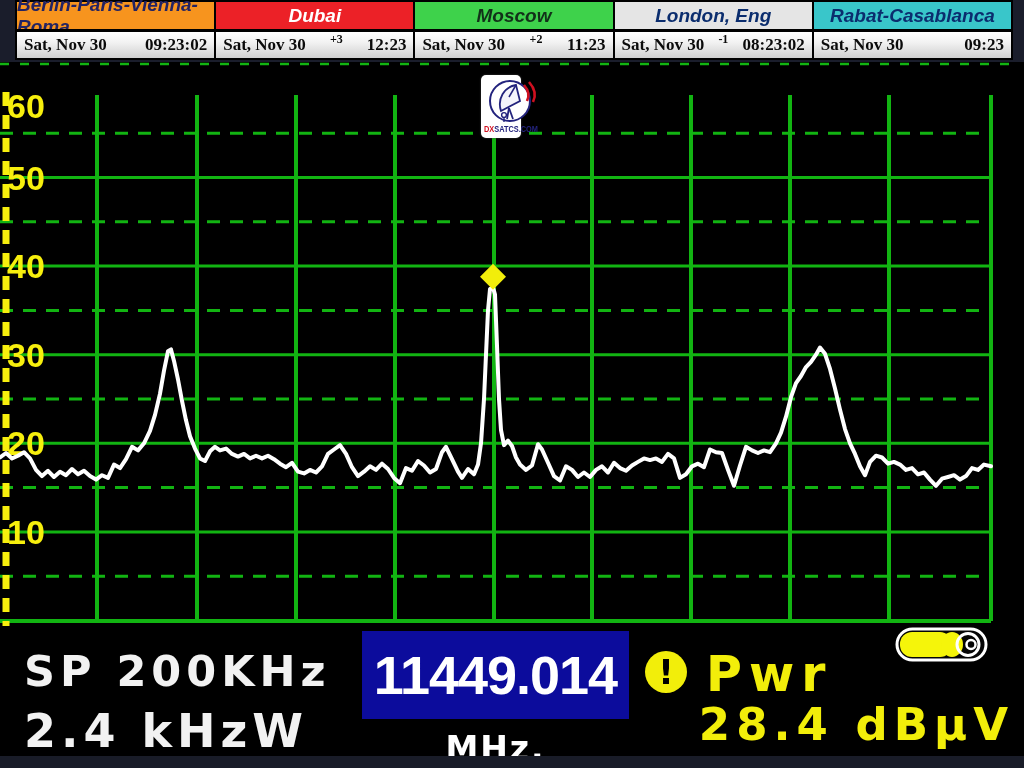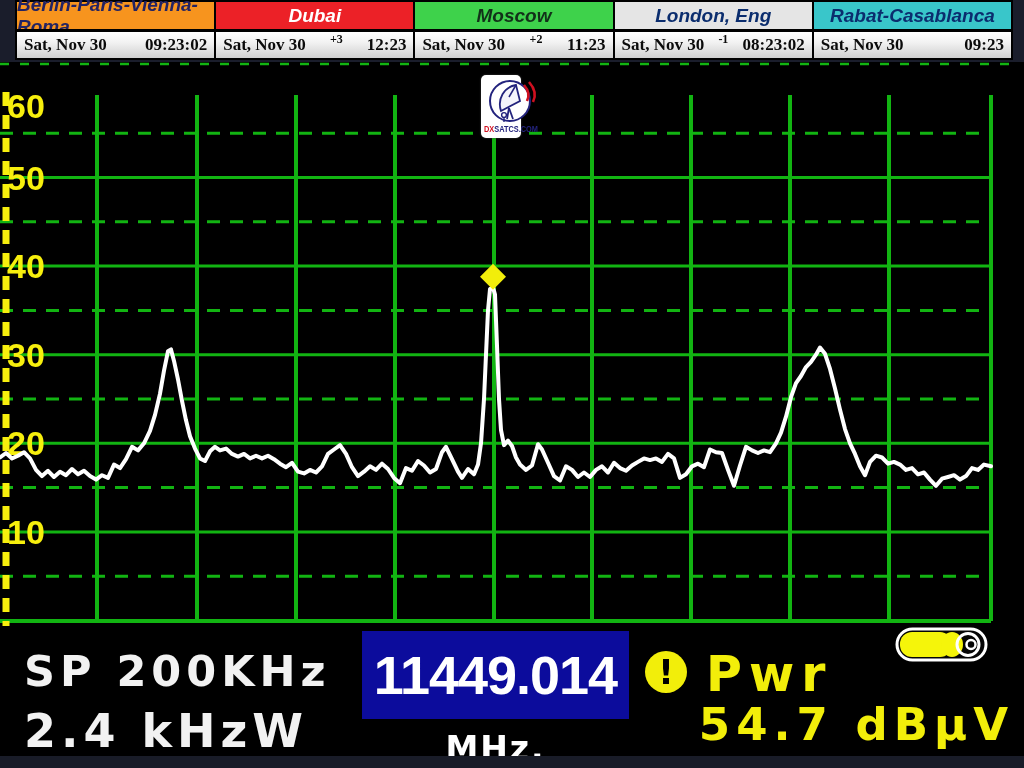--- a/index.html
+++ b/index.html
@@ -151,21 +151,21 @@
 
   <div class="freq-box">
     <span>11449.014</span>
   </div>
   <div class="readout mhz">MHz.</div>
 
   <div class="warn">
     <span>!</span>
   </div>
   <div class="readout pwr">Pwr</div>
-  <div class="readout pval">54.7 dBµV</div>
+  <div class="readout pval">28.4 dBµV</div>
 
   <div class="battery">
     <svg width="97" height="38" viewBox="0 0 97 38">
       <rect x="2" y="3" width="89" height="31" rx="15.5" fill="#060606" stroke="#ffffff" stroke-width="3"></rect>
       <rect x="5" y="6" width="52" height="25" rx="12" fill="#f5f50a"></rect>
       <ellipse cx="57" cy="18.5" rx="11" ry="12.5" fill="#f5f50a"></ellipse>
       <circle cx="73" cy="18.5" r="11" fill="none" stroke="#ffffff" stroke-width="3"></circle>
       <circle cx="76" cy="18.5" r="4.5" fill="none" stroke="#ffffff" stroke-width="2.5"></circle>
     </svg>
   </div>

